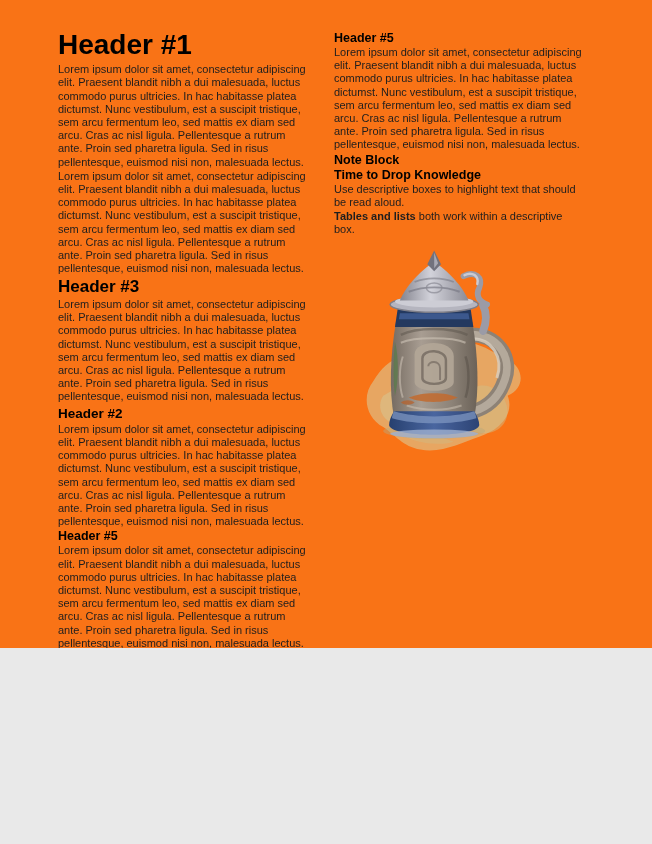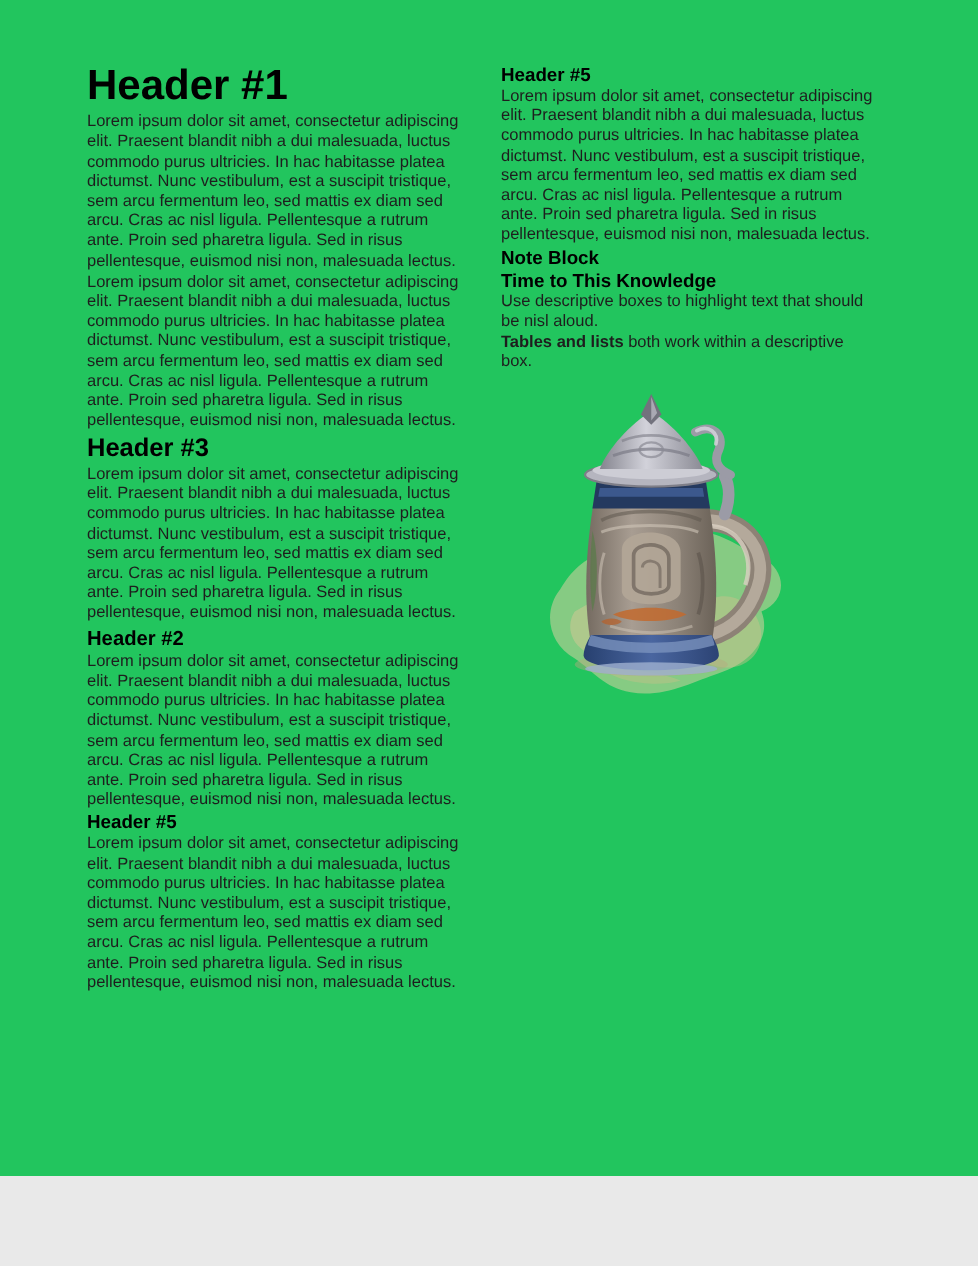--- a/index.html
+++ b/index.html
@@ -3,25 +3,25 @@
 <meta charset="utf-8">
 <style>
   html,body{margin:0;padding:0;}
   body{
     background:#e9e9e9;
     font-family:"Liberation Sans","DejaVu Sans",sans-serif;
     -webkit-font-smoothing:antialiased;
   }
   .page{
     position:relative;
-    width:652px;height:784px;
-    background:#22c55e;
+    width:652px;height:648px;
+    background:#f97316;
     overflow:hidden;
     box-sizing:border-box;
-    padding:42px 60px 0 58px;
+    padding:30px 60px 0 58px;
   }
   .columns{
     display:flex;
     gap:24px;
     align-items:flex-start;
   }
   .col{
     width:252px;
     flex:0 0 252px;
     color:#1e1e1e;
@@ -78,22 +78,22 @@
     </div>
 
     <div class="col">
       <section>
         <h5>Header #5</h5>
         <p>Lorem ipsum dolor sit amet, consectetur adipiscing elit. Praesent blandit nibh a dui malesuada, luctus commodo purus ultricies. In hac habitasse platea dictumst. Nunc vestibulum, est a suscipit tristique, sem arcu fermentum leo, sed mattis ex diam sed arcu. Cras ac nisl ligula. Pellentesque a rutrum ante. Proin sed pharetra ligula. Sed in risus pellentesque, euismod nisi non, malesuada lectus.</p>
       </section>
 
       <div class="small-heading">Note Block</div>
 
-      <div class="small-heading">Time to This Knowledge</div>
-      <p>Use descriptive boxes to highlight text that should be nisl aloud.</p>
+      <div class="small-heading">Time to Drop Knowledge</div>
+      <p>Use descriptive boxes to highlight text that should be read aloud.</p>
       <p><span class="bold-lead">Tables and lists</span><span> both work within a descriptive box.</span></p>
 
       <div class="illustration">
         <svg viewBox="0 0 200 215" xmlns="http://www.w3.org/2000/svg">
           <defs>
             <linearGradient id="bodyGrad" x1="0" y1="0" x2="1" y2="0">
               <stop offset="0" stop-color="#756b61"></stop>
               <stop offset="0.35" stop-color="#a89d92"></stop>
               <stop offset="0.7" stop-color="#8d8378"></stop>
               <stop offset="1" stop-color="#6b6258"></stop>

